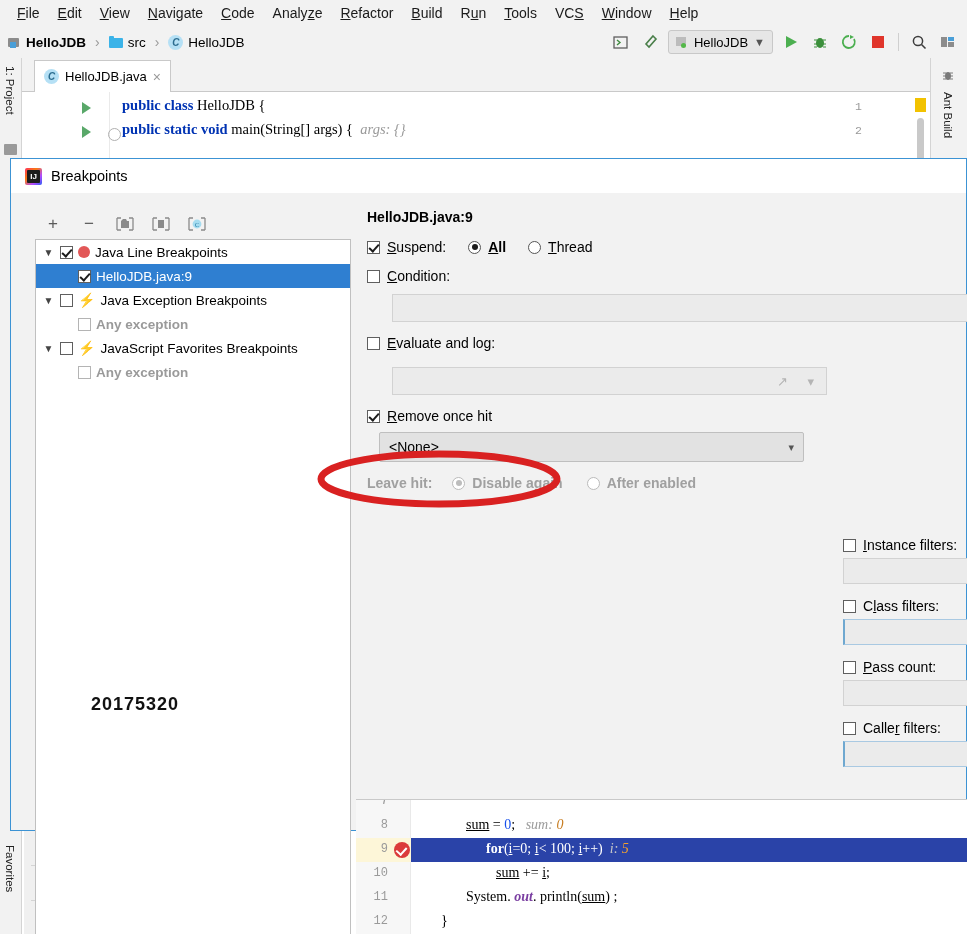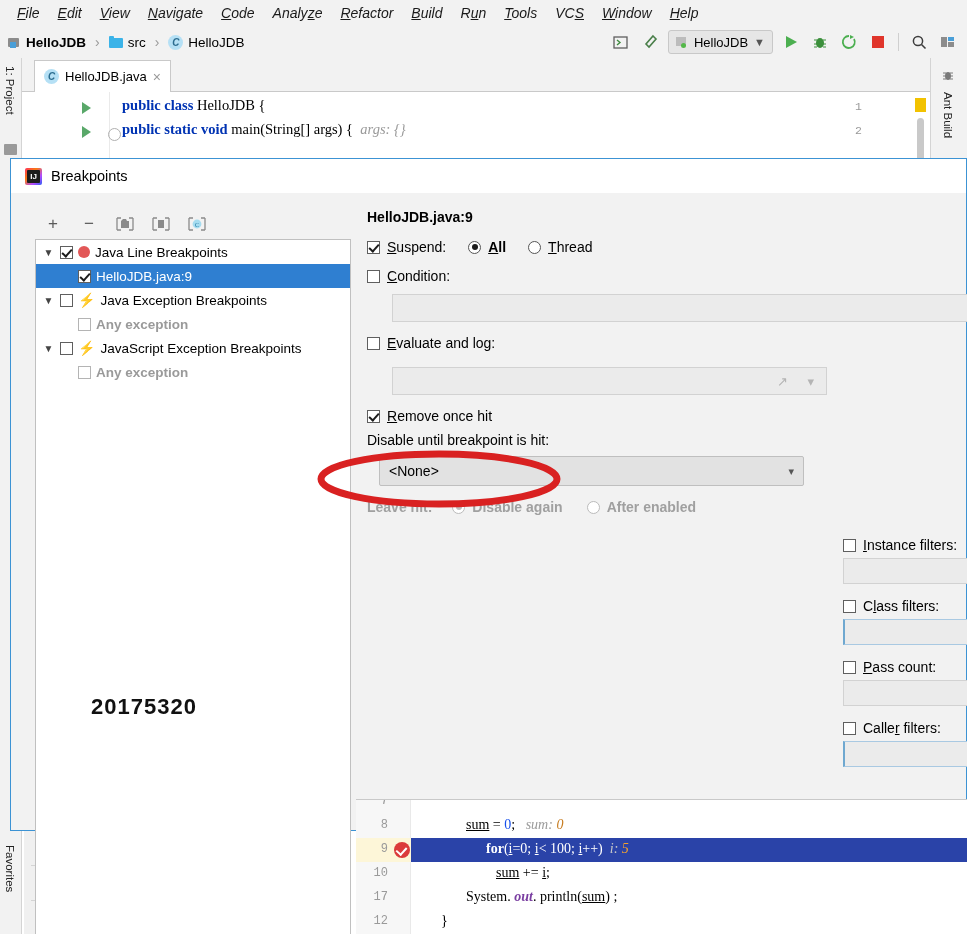--- a/index.html
+++ b/index.html
@@ -12,21 +12,21 @@
     background: #f2f2f2;
     overflow: hidden;
     position: relative;
   }
   
   #menubar {
     position:absolute; left:0; top:0; width:967px; height:26px;
     background:#f2f2f2;
     display:flex; align-items:center; padding-left:8px;
   }
-  #menubar .mi { padding:2px 9px; font-size:14px; color:#1a1a1a; white-space:nowrap;font-style:italic; }
+  #menubar .mi { padding:2px 9px; font-size:14px; color:#1a1a1a; white-space:nowrap; }
   #menubar .mi u { text-decoration:underline; }
   
   #navbar {
     position:absolute; left:0; top:26px; width:967px; height:32px;
     background:#f2f2f2; display:flex; align-items:center; padding-left:8px;
   }
   .crumb { display:flex; align-items:center; gap:5px; font-size:13.5px; }
   .crumb .sep { color:#9a9a9a; padding:0 4px; font-size:14px;}
   .bold { font-weight:bold; }
   .ic-mod { width:13px; height:13px; position:relative; display:inline-block; }
@@ -98,21 +98,21 @@
   .tnode{height:24px;display:flex;align-items:center;gap:5px;padding-left:6px;font-size:13.5px;white-space:nowrap;}
   .tnode.sel{background:#2f7fd1;color:#fff;}
   .tnode.child{padding-left:42px;}
   .tnode.muted{color:#9a9a9a;}
   .twist{width:13px;text-align:center;color:#444;font-size:10px;}
   .cbx{width:13px;height:13px;border:1px solid #5f5f5f;background:#fff;display:inline-block;position:relative;flex:none;}
   .cbx.on:after{content:"";position:absolute;left:3px;top:0px;width:4px;height:8px;border:solid #1c1c1c;border-width:0 2px 2px 0;transform:rotate(42deg);}
   .cbx.dis{border-color:#b4b4b4;}
   .dot-red{width:12px;height:12px;border-radius:50%;background:#e25757;flex:none;}
   .bolt{color:#e03a3a;font-size:14px;font-weight:bold;flex:none;}
-  #watermark{position:absolute;left:80px;top:535px;font-size:22px;font-weight:bold;letter-spacing:1px;color:#111;}
+  #watermark{position:absolute;left:80px;top:535px;font-size:18px;font-weight:bold;letter-spacing:1px;color:#111;}
   
   #detail{position:absolute;left:356px;top:50px;width:600px;height:580px;}
   #det-title{font-size:14px;font-weight:bold;margin:0 0 14px 0;}
   .row{display:flex;align-items:center;gap:7px;margin-bottom:13px;font-size:14px;}
   .rowlbl{white-space:nowrap;}
   .radio{width:13px;height:13px;border-radius:50%;border:1px solid #555;background:#fff;display:inline-block;position:relative;flex:none;}
   .radio.on:after{content:"";position:absolute;left:2.5px;top:2.5px;width:6px;height:6px;border-radius:50%;background:#1c1c1c;}
   .radio.dis{border-color:#bbb;}
   .radio.dis.on:after{background:#bdbdbd;}
   .muted{color:#a0a0a0;font-weight:bold;}
@@ -383,21 +383,21 @@
       <span>Java Exception Breakpoints</span>
     </div>
     <div class="tnode child muted">
       <span class="cbx dis"></span>
       <span>Any exception</span>
     </div>
     <div class="tnode">
       <span class="twist">▼</span>
       <span class="cbx"></span>
       <span class="bolt">⚡</span>
-      <span>JavaScript Exception Breakpoints</span>
+      <span>JavaScript Favorites Breakpoints</span>
     </div>
     <div class="tnode child muted">
       <span class="cbx dis"></span>
       <span>Any exception</span>
     </div>
   </div>
 
   <div id="watermark">20175320</div>
 
   <div id="detail">
@@ -429,23 +429,20 @@
     <div class="txtfield" id="eval-field">
       <span class="mini-ic" style="right:38px;">↗</span>
       <span class="mini-ic" style="right:12px;">▾</span>
     </div>
 
     <div class="row" style="margin-bottom:8px;">
       <span class="cbx on"></span>
       <span class="rowlbl"><u class="mn">R</u>emove once hit</span>
     </div>
 
-    <div class="row" style="margin-bottom:8px;">
-      <span class="rowlbl">Disable until breakpoint is hit:</span>
-    </div>
     <div class="combo" id="none-combo">
       <span class="cv">&lt;None&gt;</span>
       <span class="chev">▾</span>
     </div>
 
     <div class="row" style="margin-top:13px;">
       <span class="rowlbl muted">Leave hit:</span>
       <span style="width:6px"></span>
       <span class="radio dis on"></span>
       <span class="rowlbl muted">Disable again</span>
@@ -504,21 +501,21 @@
       <span class="bp-ball"></span>
       <span class="pvcode" style="left:130px;"><span style="font-weight:bold;">for</span>(<span class="undl">i</span>=0; <span class="undl">i</span>&lt; 100; <span class="undl">i</span>++)  <span style="color:#c8c8c8;font-style:italic;">i: </span><span style="color:#f0a030;font-style:italic;">5</span></span>
     </div>
 
     <div class="pvline" style="top:62px;">
       <span class="pvln">10</span>
       <span class="pvcode" style="left:140px;"><span class="undl">sum</span> += <span class="undl">i</span>;</span>
     </div>
 
     <div class="pvline" style="top:86px;">
-      <span class="pvln">17</span>
+      <span class="pvln">11</span>
       <span class="pvcode" style="left:110px;">System. <span class="fld">out</span>. println(<span class="undl">sum</span>) ;</span>
     </div>
 
     <div class="pvline" style="top:110px;">
       <span class="pvln">12</span>
       <span class="pvcode" style="left:85px;">}</span>
     </div>
 
   </div>
 

